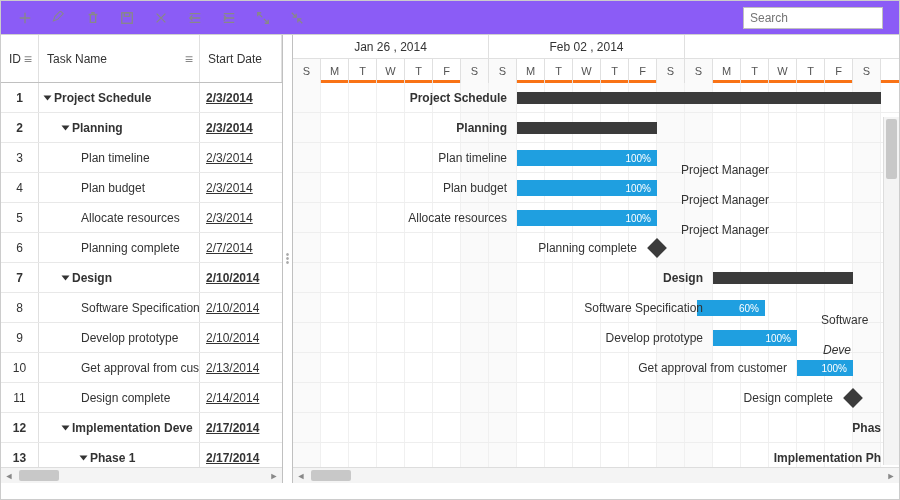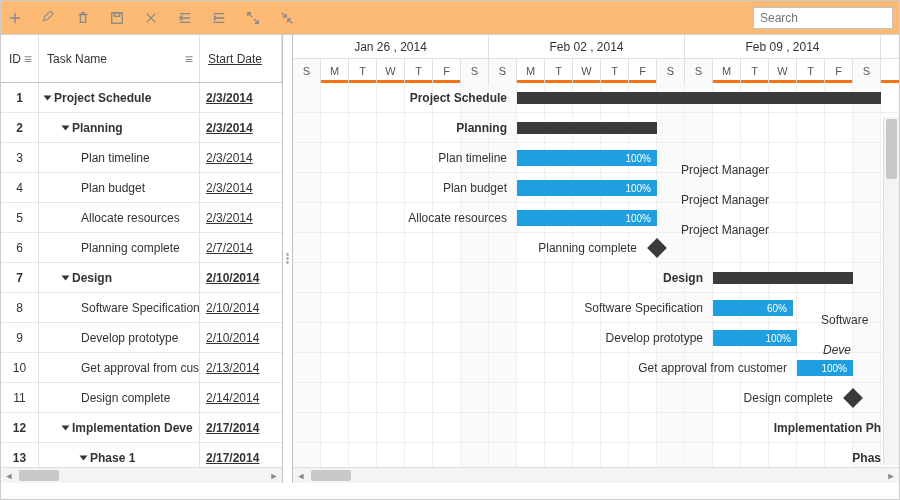--- a/index.html
+++ b/index.html
@@ -1,27 +1,27 @@
 <!DOCTYPE html>
 <html><head>
 <meta charset="utf-8">
 <style>
 * { box-sizing: border-box; margin: 0; padding: 0; }
 body { font-family: "Segoe UI", Arial, sans-serif; font-size: 12px; color: #333; background: #fff; width: 900px; height: 500px; overflow: hidden; border: 1px solid #ccc; }
-.toolbar { height: 34px; background: #fdba74; border-bottom: 1px solid #d0d0d0; display: flex; align-items: center; padding: 0 6px; gap: 18px; }
+.toolbar { height: 34px; background: #8b5cf6; border-bottom: 1px solid #d0d0d0; display: flex; align-items: center; padding: 0 16px; gap: 18px; }
 .toolbar .tb-icon { width: 16px; height: 16px; display: flex; align-items: center; justify-content: center; color: #777; cursor: pointer; }
 .toolbar .spacer { flex: 1; }
 .toolbar input { height: 22px; width: 140px; border: 1px solid #c0c0c0; padding: 0 6px; font-size: 12px; }
 .main { display: flex; height: 448px; }
 .grid { width: 282px; border-right: 1px solid #c0c0c0; display: flex; flex-direction: column; position: relative; }
 .grid-header { display: flex; height: 48px; border-bottom: 1px solid #c0c0c0; background: #fff; }
 .gh-cell { border-right: 1px solid #e0e0e0; display: flex; align-items: center; padding: 0 8px; position: relative; font-size: 12px; color: #333; }
 .gh-id { width: 38px; }
 .gh-task { flex: 1; }
-.gh-date { width: 82px; text-decoration: underline; }
+.gh-date { width: 82px; }
 .gh-menu { position: absolute; right: 6px; top: 50%; transform: translateY(-50%); font-size: 14px; color: #888; cursor: pointer; }
 .grid-body { flex: 1; overflow: hidden; }
 .g-row { display: flex; height: 30px; border-bottom: 1px solid #e8e8e8; align-items: center; }
 .g-id { width: 38px; text-align: center; border-right: 1px solid #e0e0e0; height: 100%; display: flex; align-items: center; justify-content: center; }
 .g-task { flex: 1; border-right: 1px solid #e0e0e0; height: 100%; display: flex; align-items: center; padding-left: 6px; overflow: hidden; white-space: nowrap; }
 .g-date { width: 82px; height: 100%; display: flex; align-items: center; padding-left: 6px; text-decoration: underline; }
 .bold { font-weight: 600; }
 .caret { display: inline-block; width: 0; height: 0; border-top: 4px solid transparent; border-bottom: 4px solid transparent; border-left: 5px solid #333; transform: rotate(90deg); margin-right: 4px; }
 .splitter { width: 10px; background: #fff; border-right: 1px solid #c0c0c0; display: flex; align-items: center; justify-content: center; cursor: col-resize; }
 .splitter-dots { color: #aaa; font-size: 10px; line-height: 4px; }
@@ -232,21 +232,20 @@
 
   <div class="splitter">
     <div class="splitter-dots">•<br>•<br>•</div>
   </div>
 
   <div class="gantt">
     <div class="gantt-header">
       <div class="gh-weeks" id="gh-weeks">
           <div class="gh-week" style="width: 196px;">Jan 26 , 2014</div>
           <div class="gh-week" style="width: 196px;">Feb 02 , 2014</div>
-          <div class="gh-week" style="width: 196px;">Feb 09 , 2014</div>
         </div>
       <div class="gh-days" id="gh-days">
           <div class="gh-day weekend">S</div>
           <div class="gh-day">M</div>
           <div class="gh-day">T</div>
           <div class="gh-day">W</div>
           <div class="gh-day">T</div>
           <div class="gh-day">F</div>
           <div class="gh-day weekend">S</div>
           <div class="gh-day weekend">S</div>
@@ -320,21 +319,21 @@
         </div>
         <div class="gb-row">
           <div class="milestone" style="left: 357px;"></div>
           <div class="row-label left-of" style="left: 0px; width: 350px;">Planning complete</div>
         </div>
         <div class="gb-row">
           <div class="bar summary" style="left: 420px; width: 140px;"></div>
           <div class="row-label left-of bold" style="left: 0px; width: 416px;">Design</div>
         </div>
         <div class="gb-row">
-          <div class="bar task" style="left: 420px; width: 80px; text-align: right;">
+          <div class="bar task" style="left: 404px; width: 68px; text-align: right;">
             <div class="prog" style="width: 60%;"></div>
             <span>60%</span>
           </div>
           <div class="row-label left-of" style="left: 0px; width: 416px;">Software Specification</div>
           <div class="row-label right-of" style="left: 522px;">Software</div>
         </div>
         <div class="gb-row">
           <div class="bar task" style="left: 420px; width: 84px;">
             <span>100%</span>
           </div>
@@ -345,24 +344,24 @@
           <div class="bar task" style="left: 504px; width: 56px;">
             <span>100%</span>
           </div>
           <div class="row-label left-of" style="left: 0px; width: 500px;">Get approval from customer</div>
         </div>
         <div class="gb-row">
           <div class="milestone" style="left: 553px;"></div>
           <div class="row-label left-of" style="left: 0px; width: 546px;">Design complete</div>
         </div>
         <div class="gb-row">
+          <div class="row-label bold" style="right: 18px; left: auto;">Phas</div>
+        </div>
+        <div class="gb-row">
           <div class="row-label bold" style="right: 18px; left: auto;">Implementation Ph</div>
-        </div>
-        <div class="gb-row">
-          <div class="row-label bold" style="right: 18px; left: auto;">Phas</div>
         </div>
       </div>
     <div class="scrollbar-v">
         <div class="thumb"></div>
       </div>
     <div class="scrollbar-h">
       <span class="arrow">◄</span>
       <div class="track">
           <div class="thumb"></div>
         </div>

